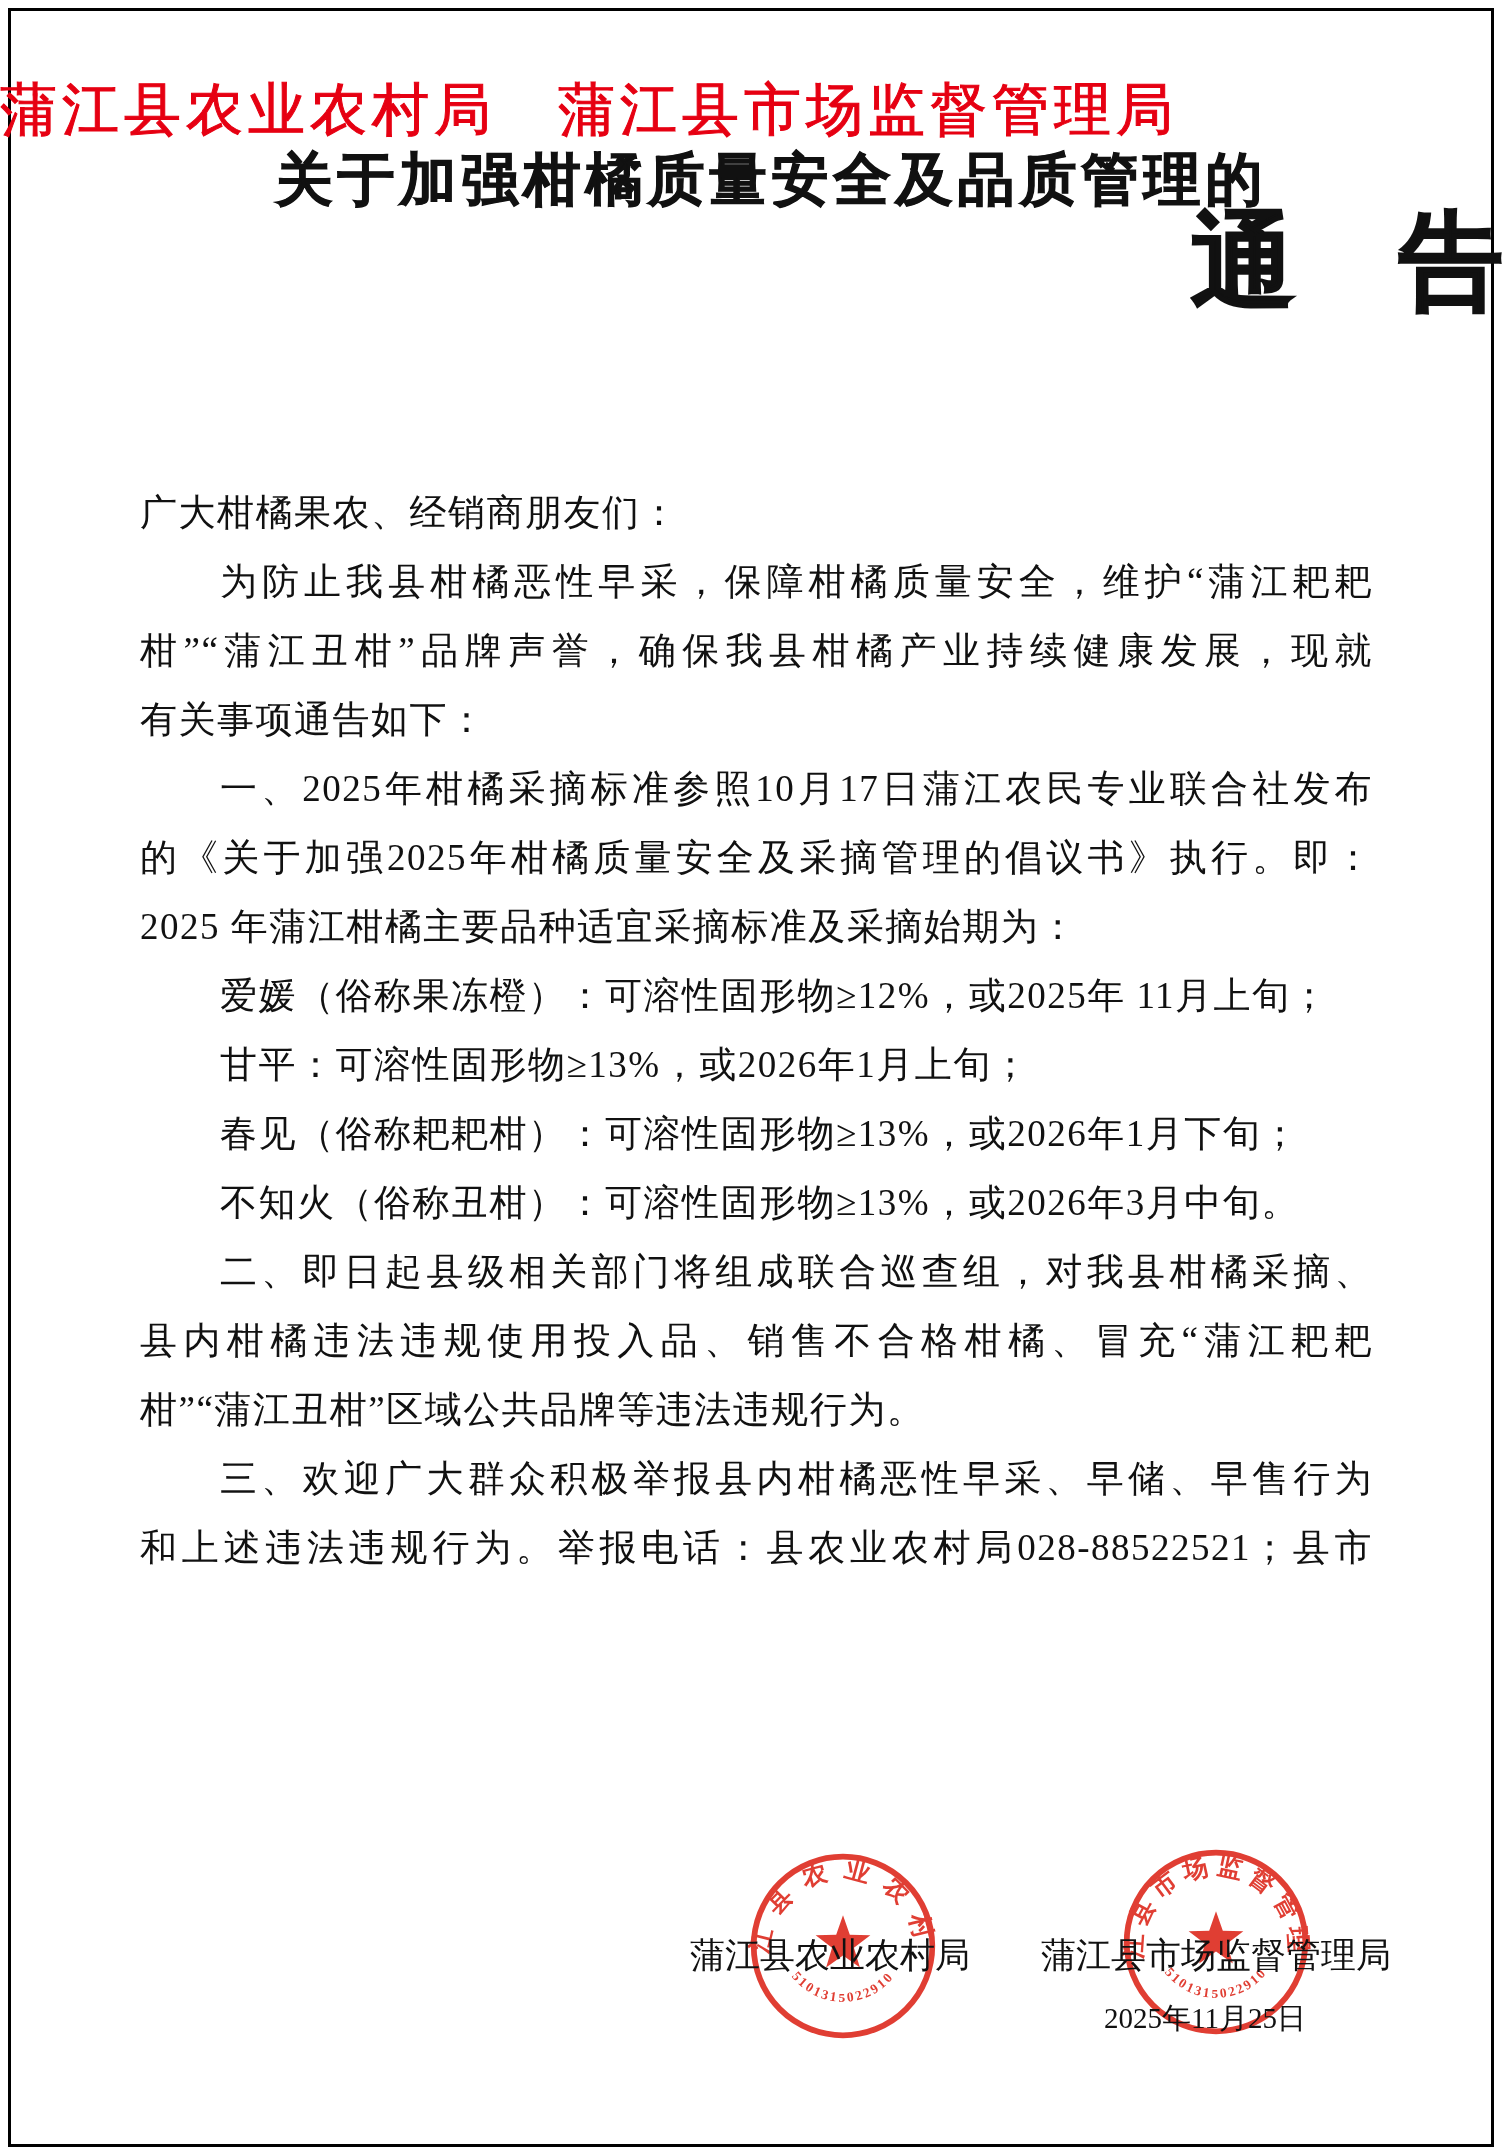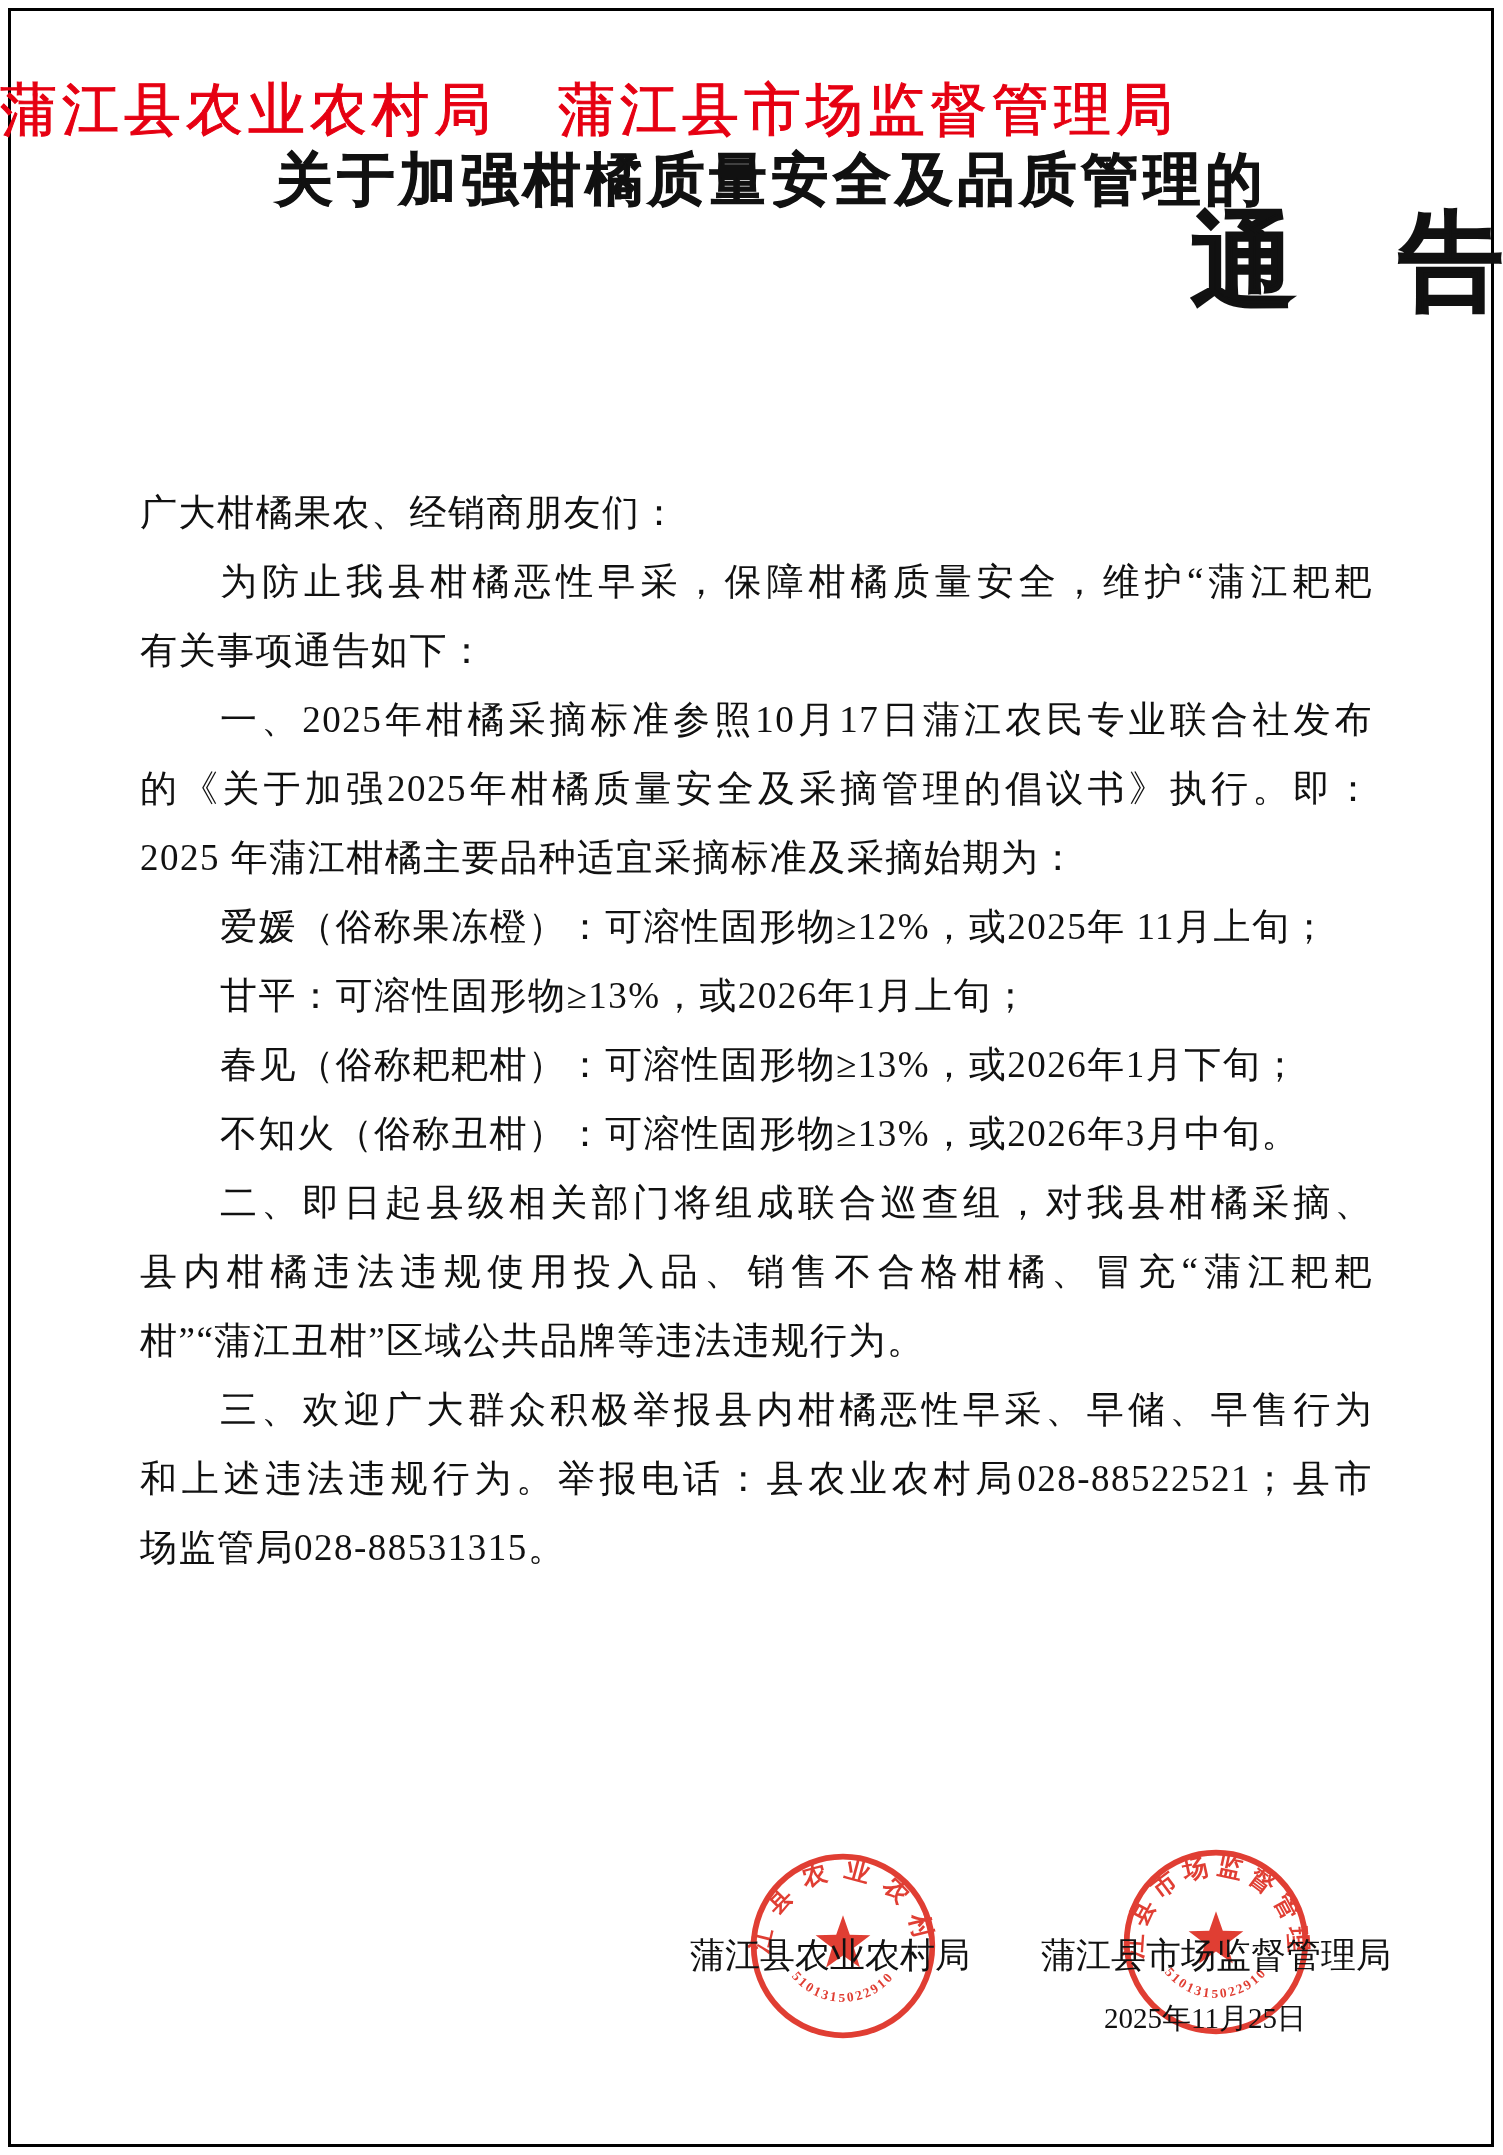--- a/index.html
+++ b/index.html
@@ -87,34 +87,34 @@
 
   <div class="title-red" style="color:#e60012">蒲江县农业农村局　蒲江县市场监督管理局</div>
 
   <div class="title-black">关于加强柑橘质量安全及品质管理的</div>
 
   <div class="doc-type">通　告</div>
 
   <div class="body-lines" id="body-lines">
       <div class="bline">广大柑橘果农、经销商朋友们：</div>
       <div class="bline indent fill">为防止我县柑橘恶性早采，保障柑橘质量安全，维护“蒲江耙耙</div>
+      <div class="bline fill">柑”“蒲江丑柑”品牌声誉，确保我县柑橘产业持续健康发展，现就</div>
       <div class="bline">有关事项通告如下：</div>
       <div class="bline indent fill">一、2025年柑橘采摘标准参照10月17日蒲江农民专业联合社发布</div>
       <div class="bline fill">的《关于加强2025年柑橘质量安全及采摘管理的倡议书》执行。即：</div>
       <div class="bline">2025 年蒲江柑橘主要品种适宜采摘标准及采摘始期为：</div>
       <div class="bline indent">爱媛（俗称果冻橙）：可溶性固形物≥12%，或2025年 11月上旬；</div>
       <div class="bline indent">甘平：可溶性固形物≥13%，或2026年1月上旬；</div>
       <div class="bline indent">春见（俗称耙耙柑）：可溶性固形物≥13%，或2026年1月下旬；</div>
       <div class="bline indent">不知火（俗称丑柑）：可溶性固形物≥13%，或2026年3月中旬。</div>
       <div class="bline indent fill">二、即日起县级相关部门将组成联合巡查组，对我县柑橘采摘、</div>
       <div class="bline fill">县内柑橘违法违规使用投入品、销售不合格柑橘、冒充“蒲江耙耙</div>
       <div class="bline">柑”“蒲江丑柑”区域公共品牌等违法违规行为。</div>
       <div class="bline indent fill">三、欢迎广大群众积极举报县内柑橘恶性早采、早储、早售行为</div>
       <div class="bline fill">和上述违法违规行为。举报电话：县农业农村局028-88522521；县市</div>
-      <div class="bline">场监管局028-88531315。</div>
     </div>
 
   <svg class="seal seal-agri" viewBox="0 0 200 200">
     <defs>
       <path id="seal0top" d="M 26,128 A 77,77 0 1 1 174,128"></path>
       <path id="seal0bot" d="M 40,122 A 68,68 0 0 0 160,122"></path>
     </defs>
     <circle cx="100" cy="100" r="93" fill="none" stroke="#dd2a1e" stroke-width="6"></circle>
     <polygon fill="#dd2a1e" points="100,68 107.1,88.3 128.5,88.7 111.4,101.7 117.6,122.3 100,110 82.4,122.3 88.6,101.7 71.5,88.7 92.9,88.3"></polygon>
     <text class="seal-name sp-wide" fill="#dd2a1e" text-anchor="middle">

